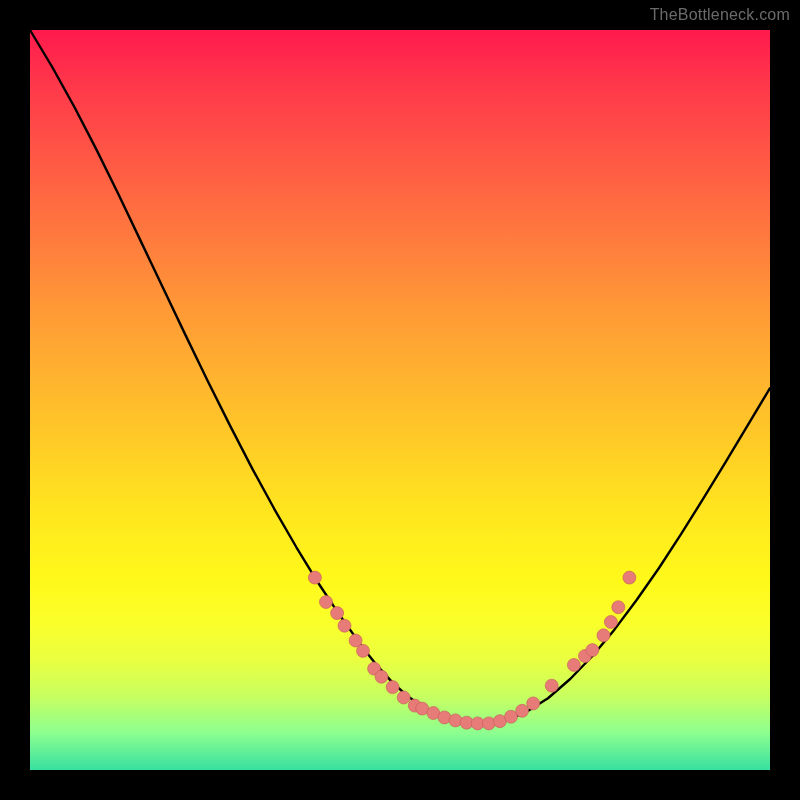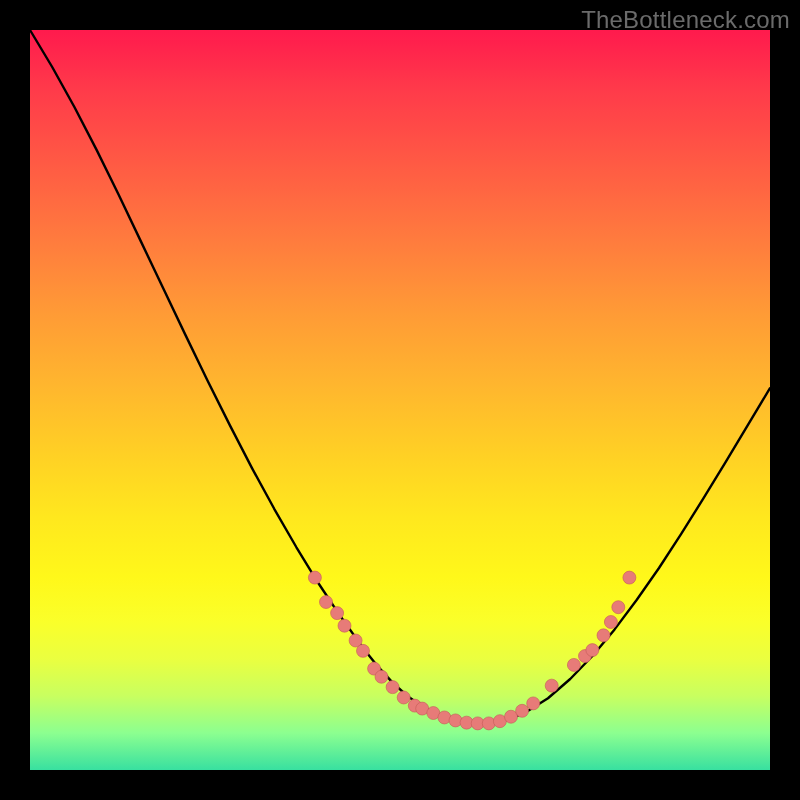--- a/index.html
+++ b/index.html
@@ -41,21 +41,21 @@
       #c8ff60 90%,
       #8cff90 95%,
       #38e0a0 100%
     );
   }
   .watermark {
     position: absolute;
     top: 6px;
     right: 10px;
     color: #6b6b6b;
-    font-size: 24px;
+    font-size: 16px;
     font-weight: 500;
     letter-spacing: 0.2px;
     user-select: none;
   }
   svg.curve {
     position: absolute;
     left: 0;
     top: 0;
     width: 740px;
     height: 740px;

